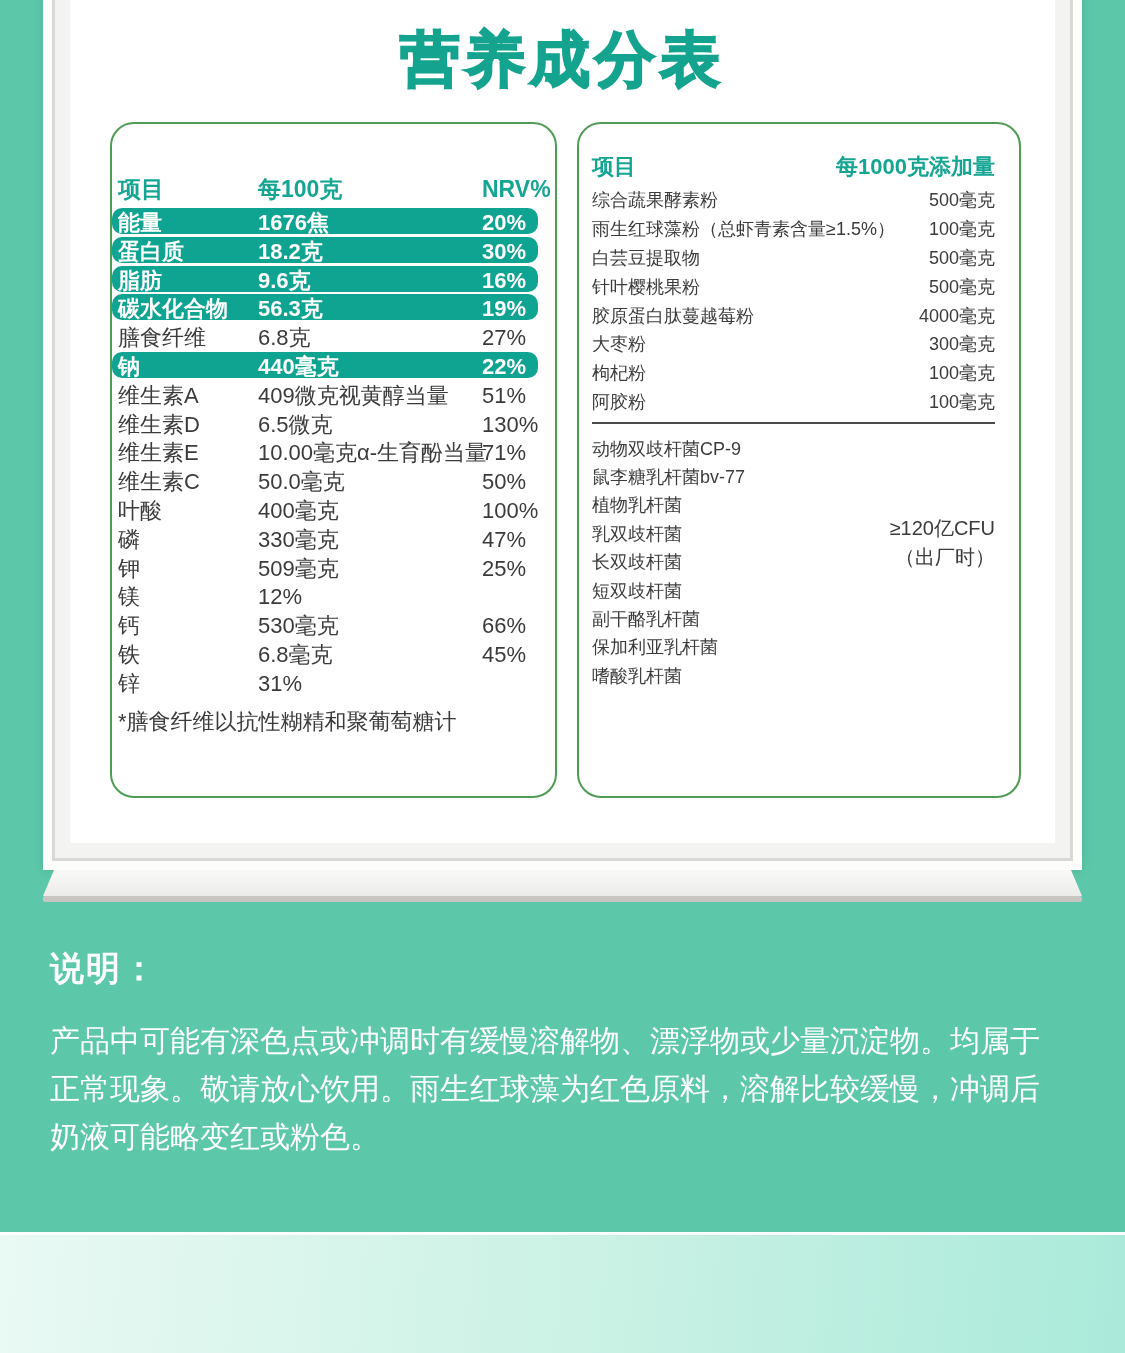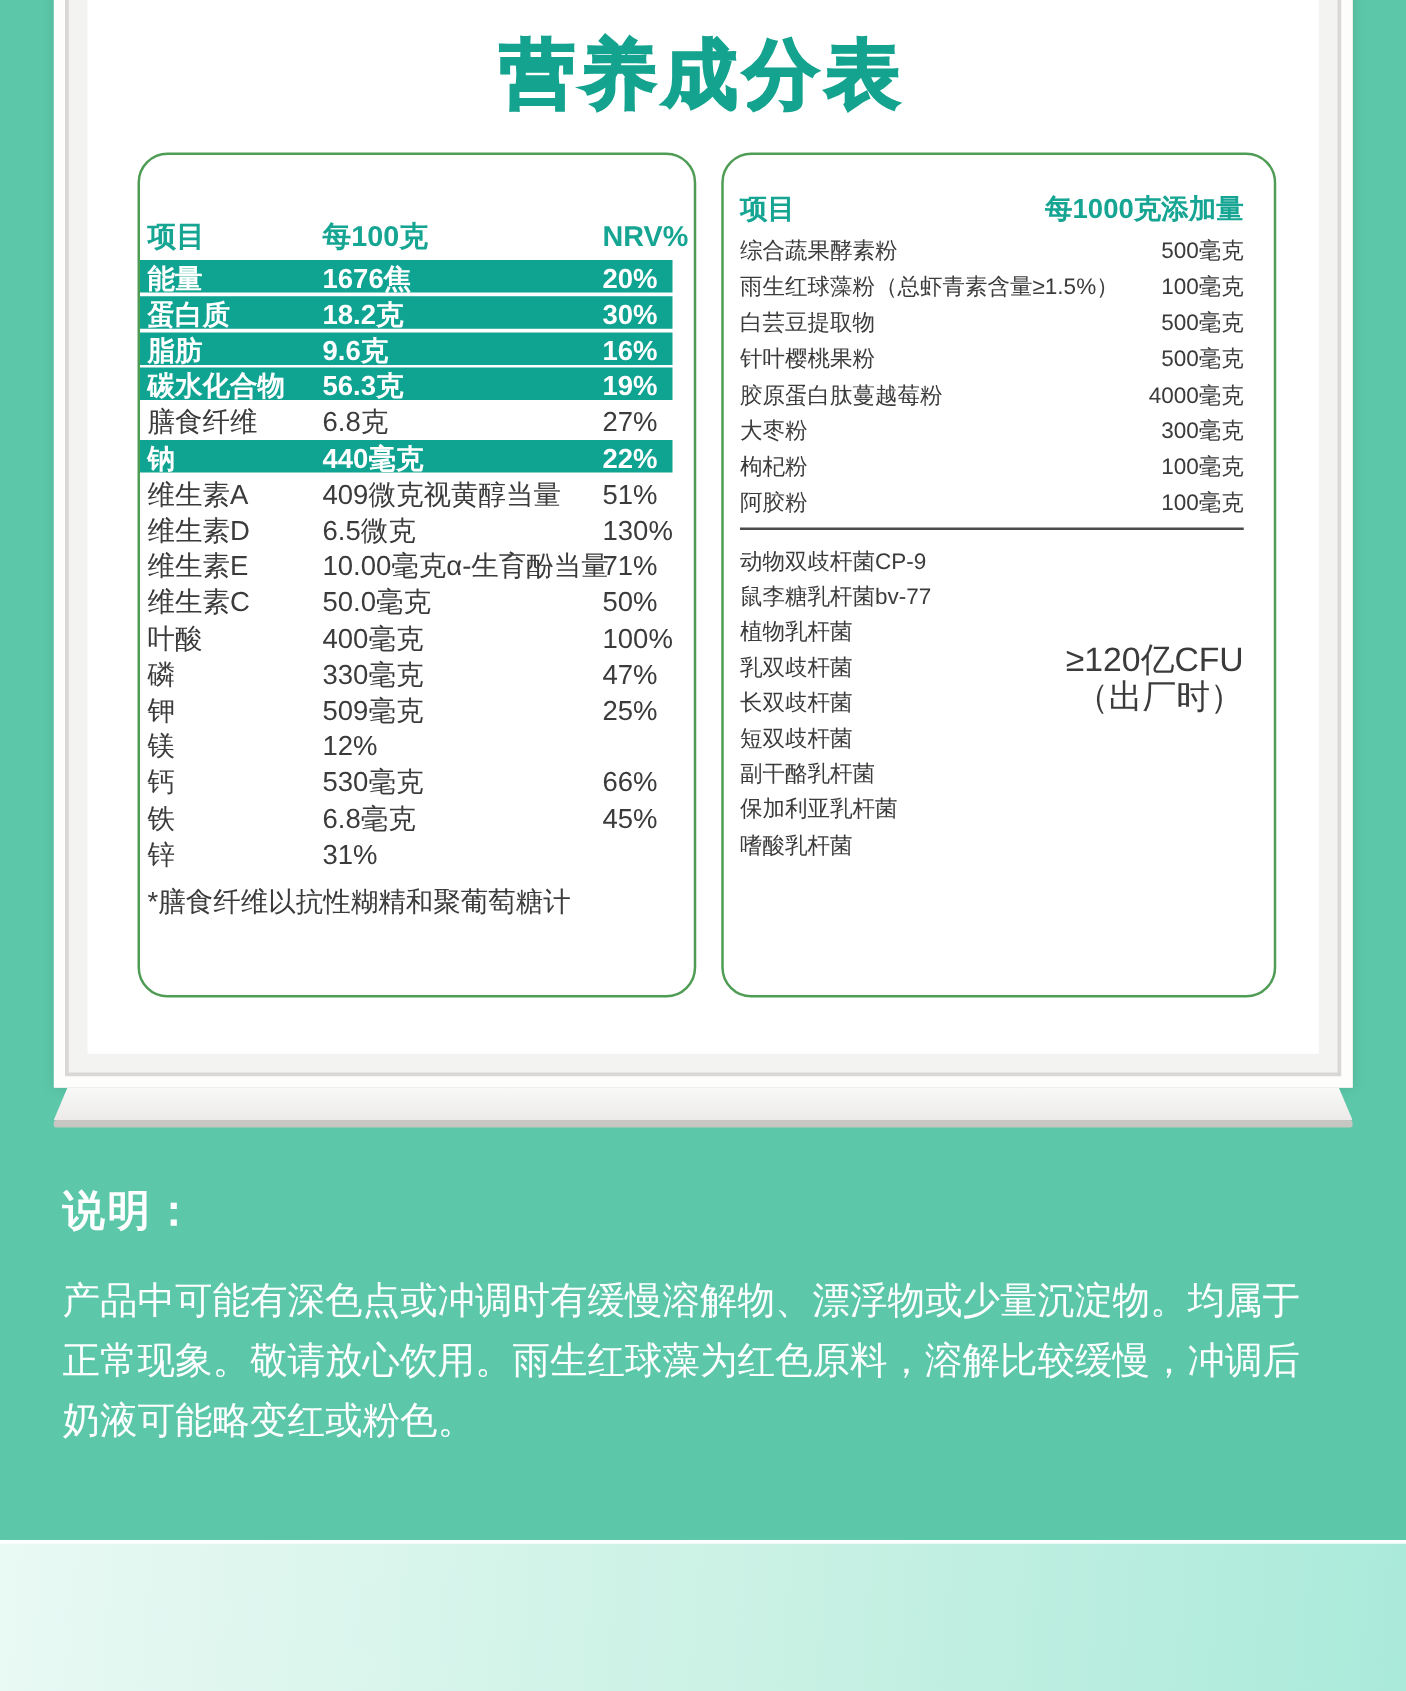--- a/index.html
+++ b/index.html
@@ -34,32 +34,32 @@
   }
   #left-box  { left:110px; width:447px; height:676px; padding-top:50px; overflow:hidden; }
   #right-box { left:577px; width:444px; height:676px; padding:30px 24px 0 13px; }
 
   
   .lhead, .lrow {
     display:grid; grid-template-columns:140px 224px 1fr; align-items:center;
     height:26px; padding-left:6px; white-space:nowrap;
   }
   .lhead { font-size:23px; font-weight:800; color:#16a593; margin-bottom:8px; }
-  .lrow  { font-size:22px; color:#3b3b3b; margin-bottom:2.8px; }
+  .lrow  { font-size:22px; color:#3b3b3b; margin-bottom:2.8px;border-radius:10px; }
   .lrow.hl { background:#0fa392; color:#ffffff; font-weight:800; margin-right:17px; }
   .foot-note { margin-top:12px; padding-left:6px; font-size:22px; color:#3b3b3b; }
 
   
   .rhead { display:flex; justify-content:space-between; align-items:center; height:26px;
            font-size:22px; font-weight:800; color:#16a593; margin-bottom:6px; }
   .arow  { display:flex; justify-content:space-between; align-items:center; height:28.8px;
            font-size:18px; color:#3b3b3b; white-space:nowrap; }
   .divider { border-top:2px solid #4b4b4b; margin:6px 0 10px 0; }
   .brow  { display:flex; align-items:center; height:28.4px; font-size:18px; color:#3b3b3b; white-space:nowrap; }
-  .cfu   { position:absolute; right:24px; top:390px; text-align:right; font-size:27px;
+  .cfu   { position:absolute; right:24px; top:390px; text-align:right; font-size:20px;
            color:#3b3b3b; line-height:28.5px; }
 
   
   .notes-heading { position:absolute; left:50px; top:946px; font-size:34px; font-weight:800;
                    color:#ffffff; letter-spacing:2px; }
   .notes-body { position:absolute; left:50px; top:1002px; width:1000px; font-size:30px;
                 line-height:48px; color:#ffffff;margin-top:15px; }
 
   .footer {
     position:absolute; left:0; top:1232px; width:1125px; height:121px; box-sizing:border-box;

